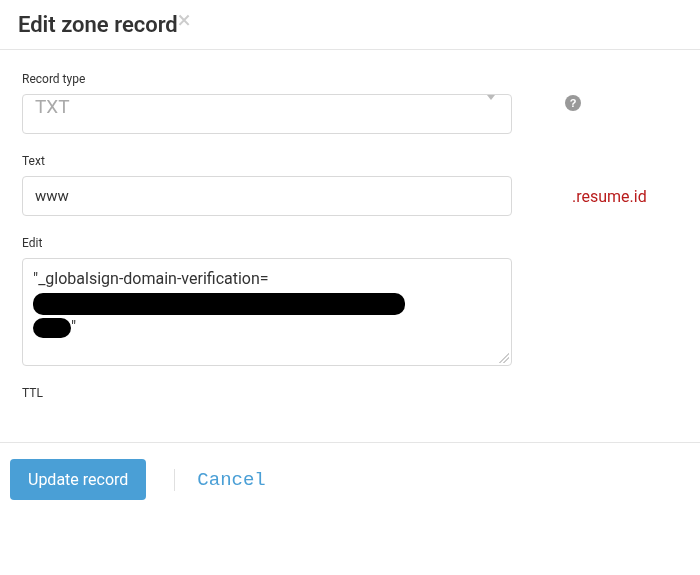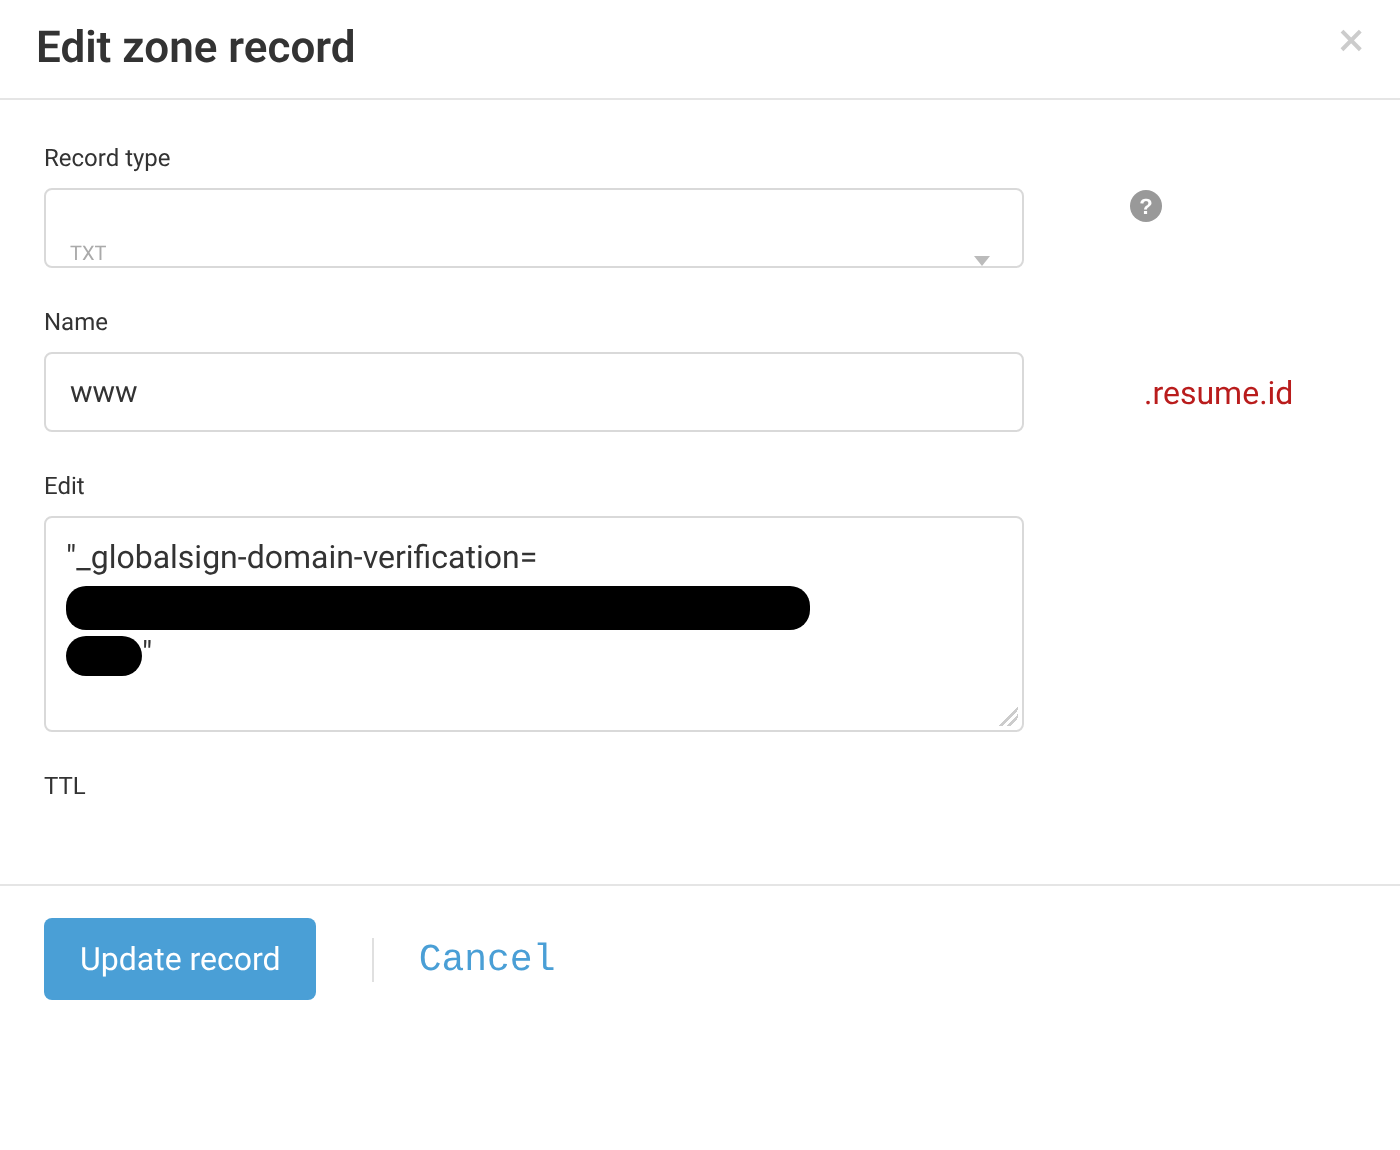--- a/index.html
+++ b/index.html
@@ -13,21 +13,20 @@
   .modal {
     width: 700px;
     height: 575px;
     background: #fff;
     position: relative;
   }
   .header {
     padding: 12px 18px;
     border-bottom: 1px solid #e5e5e5;
     display: flex;
-    justify-content: space-between;
     align-items: flex-start;
   }
   .header h2 {
     font-size: 22px;
     font-weight: 600;
     color: #333;
   }
   .close {
     color: #ccc;
     font-size: 24px;
@@ -61,24 +60,24 @@
     flex: 0 0 490px;
     position: relative;
   }
   .select {
     width: 100%;
     height: 40px;
     border: 1px solid #d9d9d9;
     border-radius: 4px;
     padding: 0 12px;
     background: #fff;
-    font-size: 10px;
+    font-size: 19px;
     color: #aaa;
     display: flex;
-    align-items: flex-end;
+    align-items: flex-start;
     justify-content: space-between;
     cursor: pointer;
   }
   .select .caret {
     width: 0; height: 0;
     border-left: 4px solid transparent;
     border-right: 4px solid transparent;
     border-top: 5px solid #bbb;
     margin-right: 4px;
   }
@@ -133,21 +132,21 @@
   .redact {
     display: inline-block;
     background: #000;
     border-radius: 10px;
     vertical-align: middle;
   }
   .redact.r1 { width: 372px; height: 22px; }
   .redact.r2 { width: 38px; height: 20px; }
   .tx-line { word-break: break-all; }
   .footer {
-    padding: 16px 22px;
+    padding: 16px 10px;
     display: flex;
     align-items: center;
   }
   .btn-primary {
     background: #4a9fd6;
     color: #fff;
     border: none;
     border-radius: 4px;
     padding: 11px 18px;
     font-size: 16px;
@@ -193,21 +192,21 @@
         <span class="help-icon">
           <svg viewBox="0 0 16 16" width="16" height="16" fill="#999">
               <circle cx="8" cy="8" r="8"></circle>
               <text x="8" y="12" text-anchor="middle" font-size="11" fill="#fff" font-family="Arial" font-weight="bold">?</text>
             </svg>
         </span>
       </div>
     </div>
 
     <div class="form-group">
-      <label class="form-label">Name</label>
+      <label class="form-label">Text</label>
       <div class="row">
         <input class="input" type="text" value="www" style="">
         <span class="suffix">.resume.id</span>
       </div>
     </div>
 
     <div class="form-group">
       <label class="form-label">Edit</label>
       <div class="textarea-wrap">
         <div class="tx-line">

